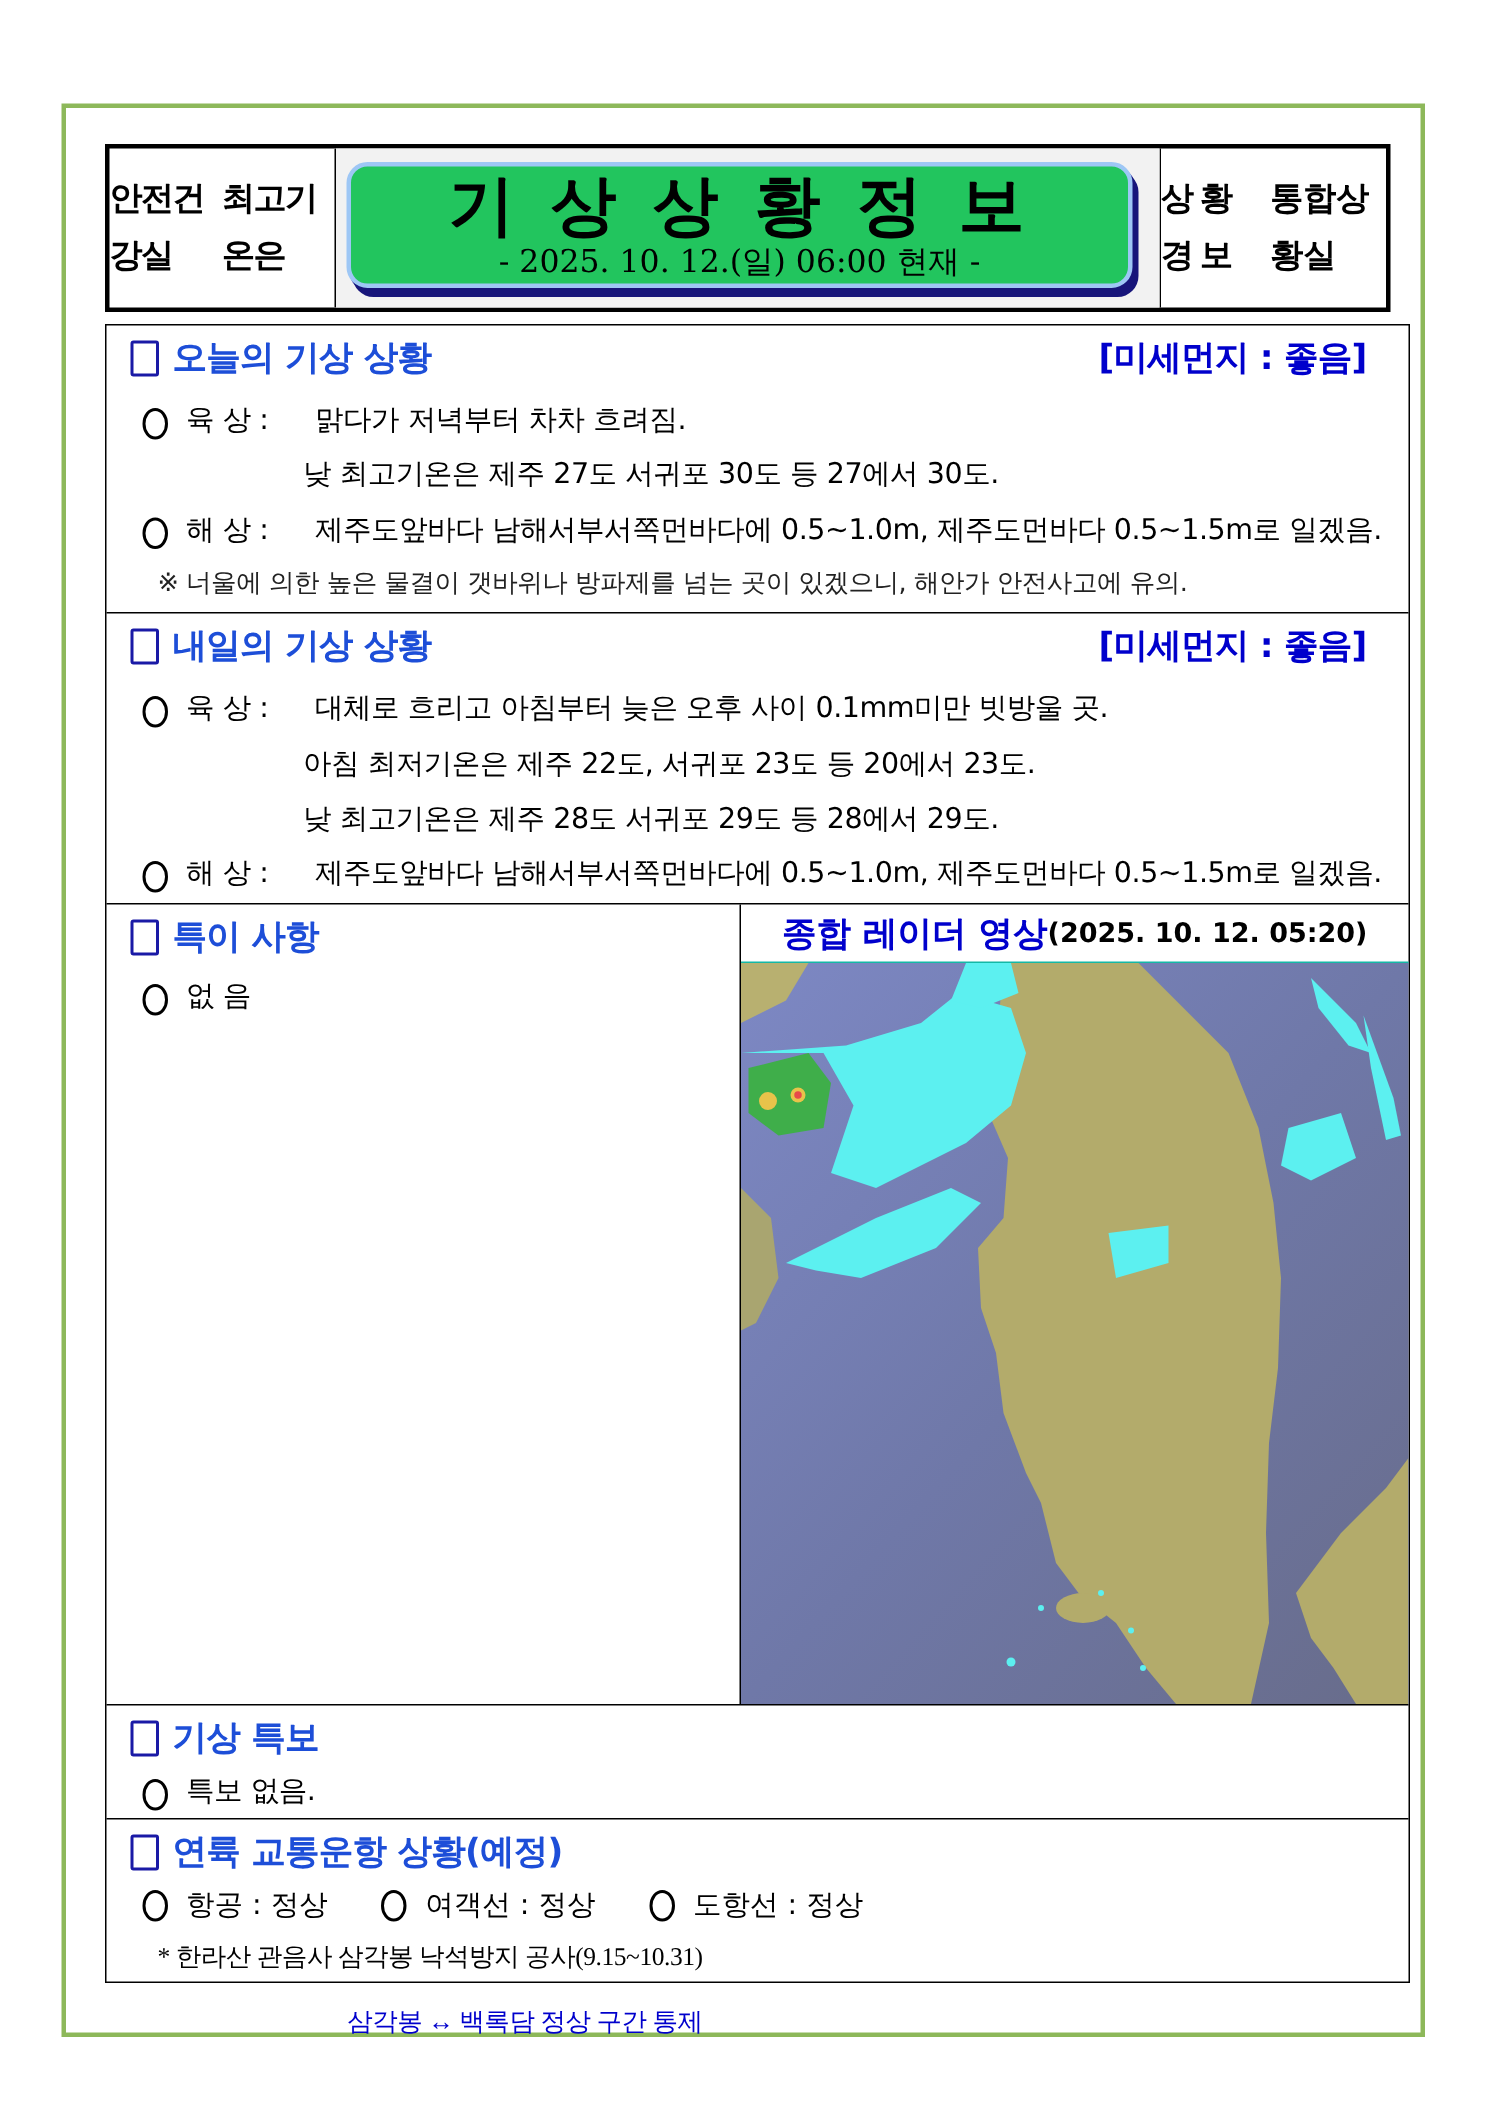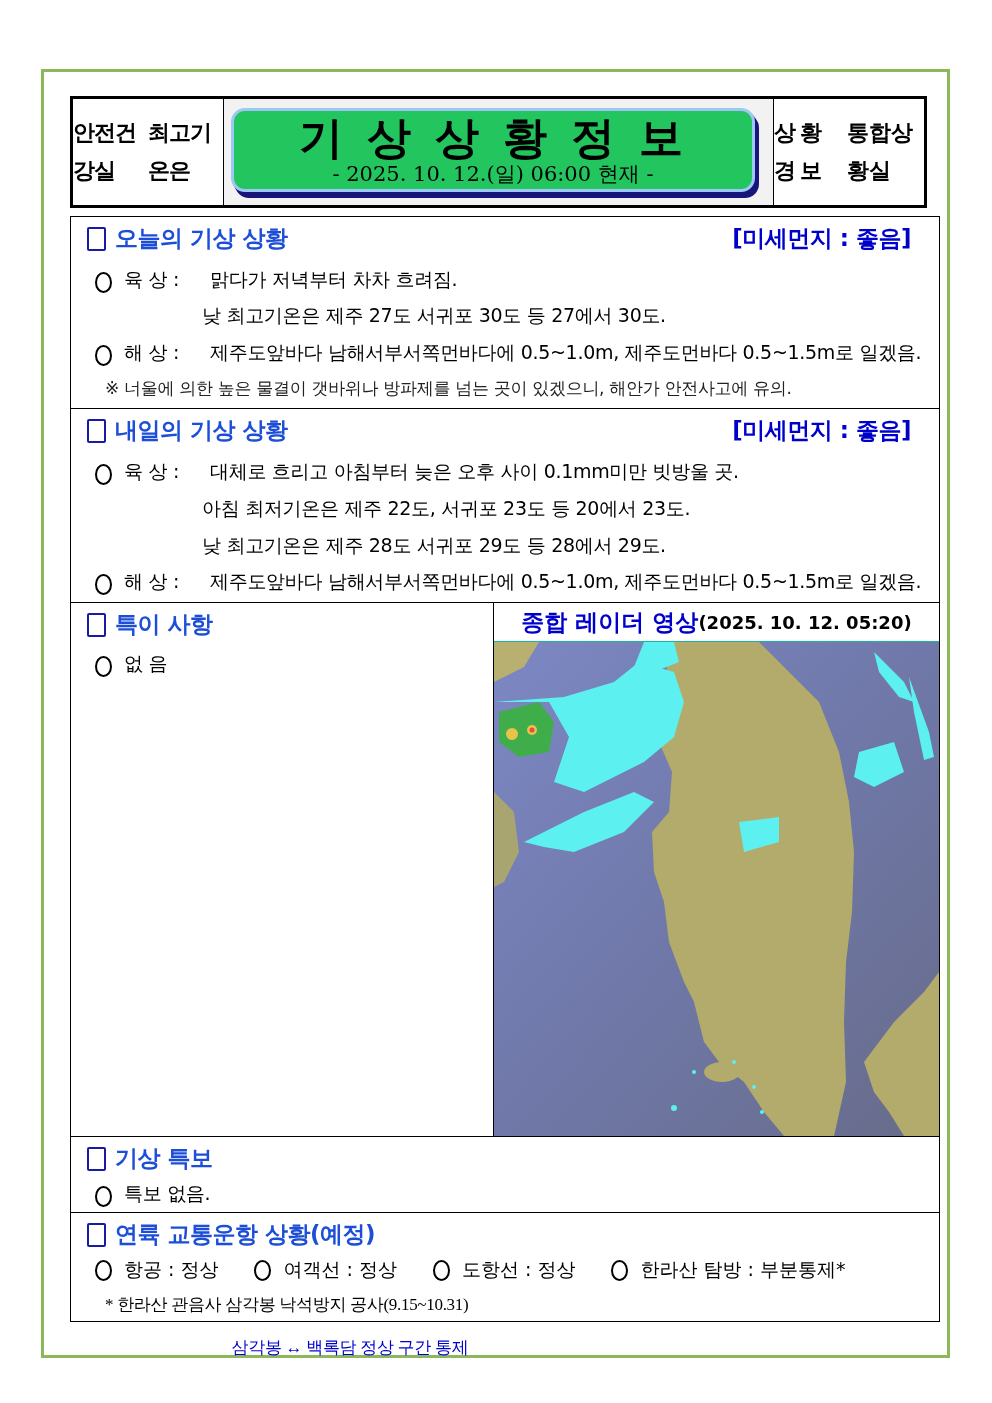--- a/index.html
+++ b/index.html
@@ -171,22 +171,18 @@
           <span>항공 : 정상</span>
         </span>
       <span class="it">
           <span class="circ"></span>
           <span>여객선 : 정상</span>
         </span>
       <span class="it">
           <span class="circ"></span>
           <span>도항선 : 정상</span>
         </span>
-      <span class="it" style="margin-right:0">
-          <span class="circ"></span>
-          <span>한라산 탐방 : 부분통제*</span>
-        </span>
     </div>
     <div class="line" style="top:80px;left:34px;font-family:Liberation Serif, serif;font-size:17px;flex-direction:column;">
       <span>* 한라산 관음사 삼각봉 낙석방지 공사(9.15~10.31)</span>&nbsp;<span class="blue">삼각봉 ↔ 백록담 정상 구간 통제</span>
     </div>
   </div>
 </div>
 
 </body></html>

